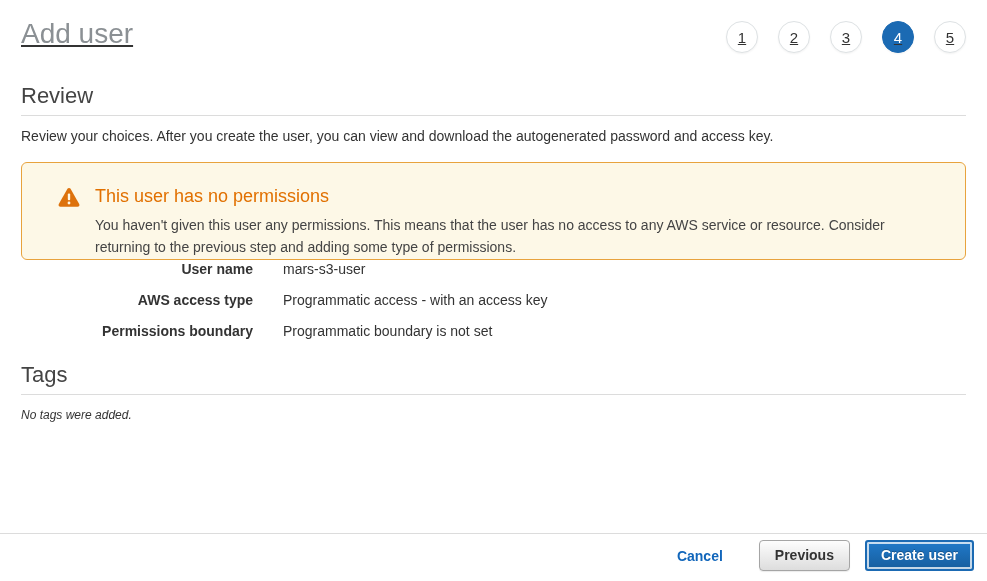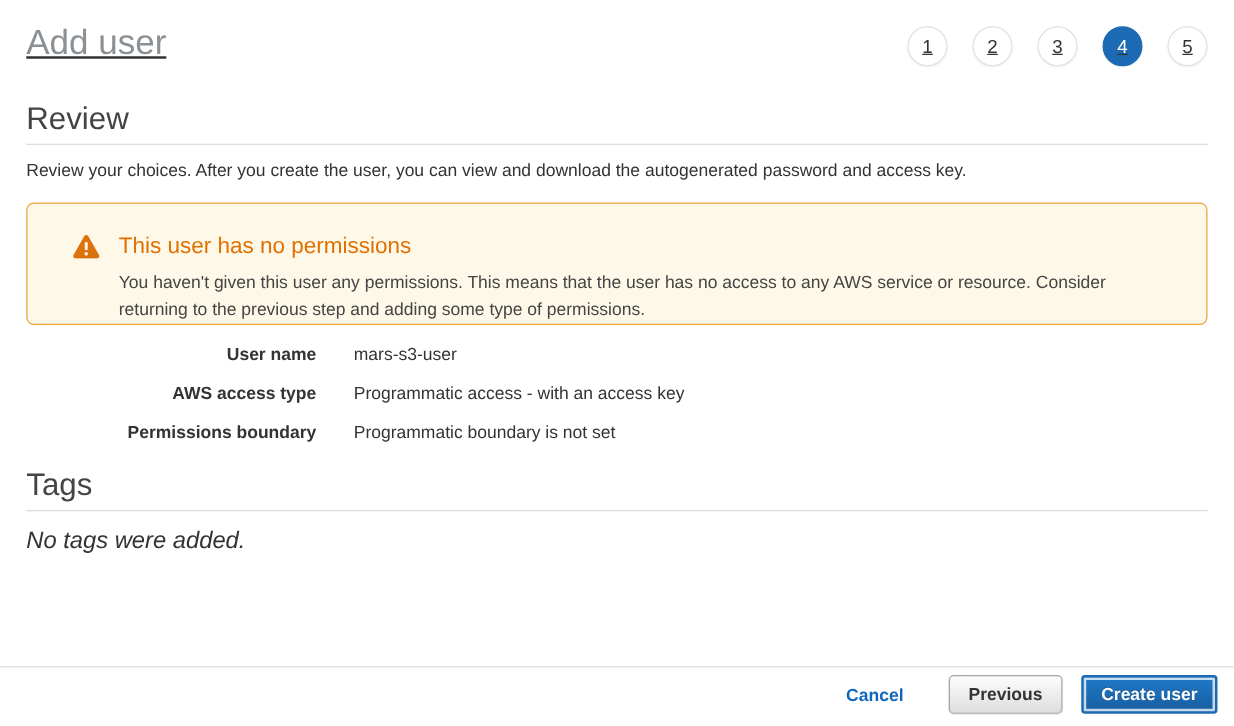--- a/index.html
+++ b/index.html
@@ -15,45 +15,45 @@
   .step {
     width: 32px; height: 32px; border-radius: 50%; box-sizing: border-box;
     border: 1px solid #dee2e4; background: #fff; color: #333;
     display: flex; align-items: center; justify-content: center;
     font-size: 15px; box-shadow: 0 1px 2px rgba(0,0,0,0.05);
   }
   .step.active { background: var(--accent-blue, #1b6ab3); border-color: var(--accent-blue, #1b6ab3); color: #fff; }
   
   .content { padding: 0 21px; }
   .section-heading {
-    font-size: 25px; font-weight: normal; color: #444; margin: 0;
+    font-size: 22px; font-weight: normal; color: #444; margin: 0;
     padding-bottom: 7px; border-bottom: 1px solid #dcdcdc; line-height: 25px;
   }
   .review-heading { margin-top: 30px; }
   .desc { font-size: 14px; color: #333; margin: 11px 0 0 0; line-height: 18px; }
   
   .warning {
     margin-top: 17px; box-sizing: border-box; height: 98px;
     border: 1px solid var(--warning-border, #e8a33d);
     background: var(--warning-bg, #fdf8e7);
     border-radius: 6px; padding: 23px 36px 0 36px;
     display: flex; align-items: flex-start;
   }
   .warning-icon { flex: 0 0 auto; margin: 1px 15px 0 0; }
   .warning-title { font-size: 18px; font-weight: normal; color: var(--warning-orange, #e17000); margin: 0 0 7px 0; line-height: 21px; }
   .warning-body { font-size: 14px; color: #444; margin: 0; line-height: 22px; max-width: 858px; }
   
   .details-heading { margin-top: 15px; }
-  .rows { margin-top: 14px; }
+  .rows { }
   .row { display: flex; font-size: 14px; margin-bottom: 13px; line-height: 18px; }
   .row-label { width: 232px; text-align: right; font-weight: bold; color: #333; flex: 0 0 auto; }
   .row-value { margin-left: 30px; color: #333; }
   
   .tags-heading { margin-top: 22px; }
-  .tags-empty { font-style: italic; font-size: 19px; color: #333; margin: 13px 0 0 0; }
+  .tags-empty { font-style: italic; font-size: 12px; color: #333; margin: 13px 0 0 0; }
   
   .footer {
     position: absolute; left: 0; right: 0; bottom: 0; height: 48px;
     border-top: 1px solid #dcdcdc; background: #fff; box-sizing: border-box;
     display: flex; align-items: center; justify-content: flex-end;
     padding: 0 13px 4px 0;
   }
   .cancel-link {
     color: var(--link-blue, #1166bb); font-weight: bold; font-size: 14px;
     margin-right: 36px; text-decoration: none; cursor: pointer;

